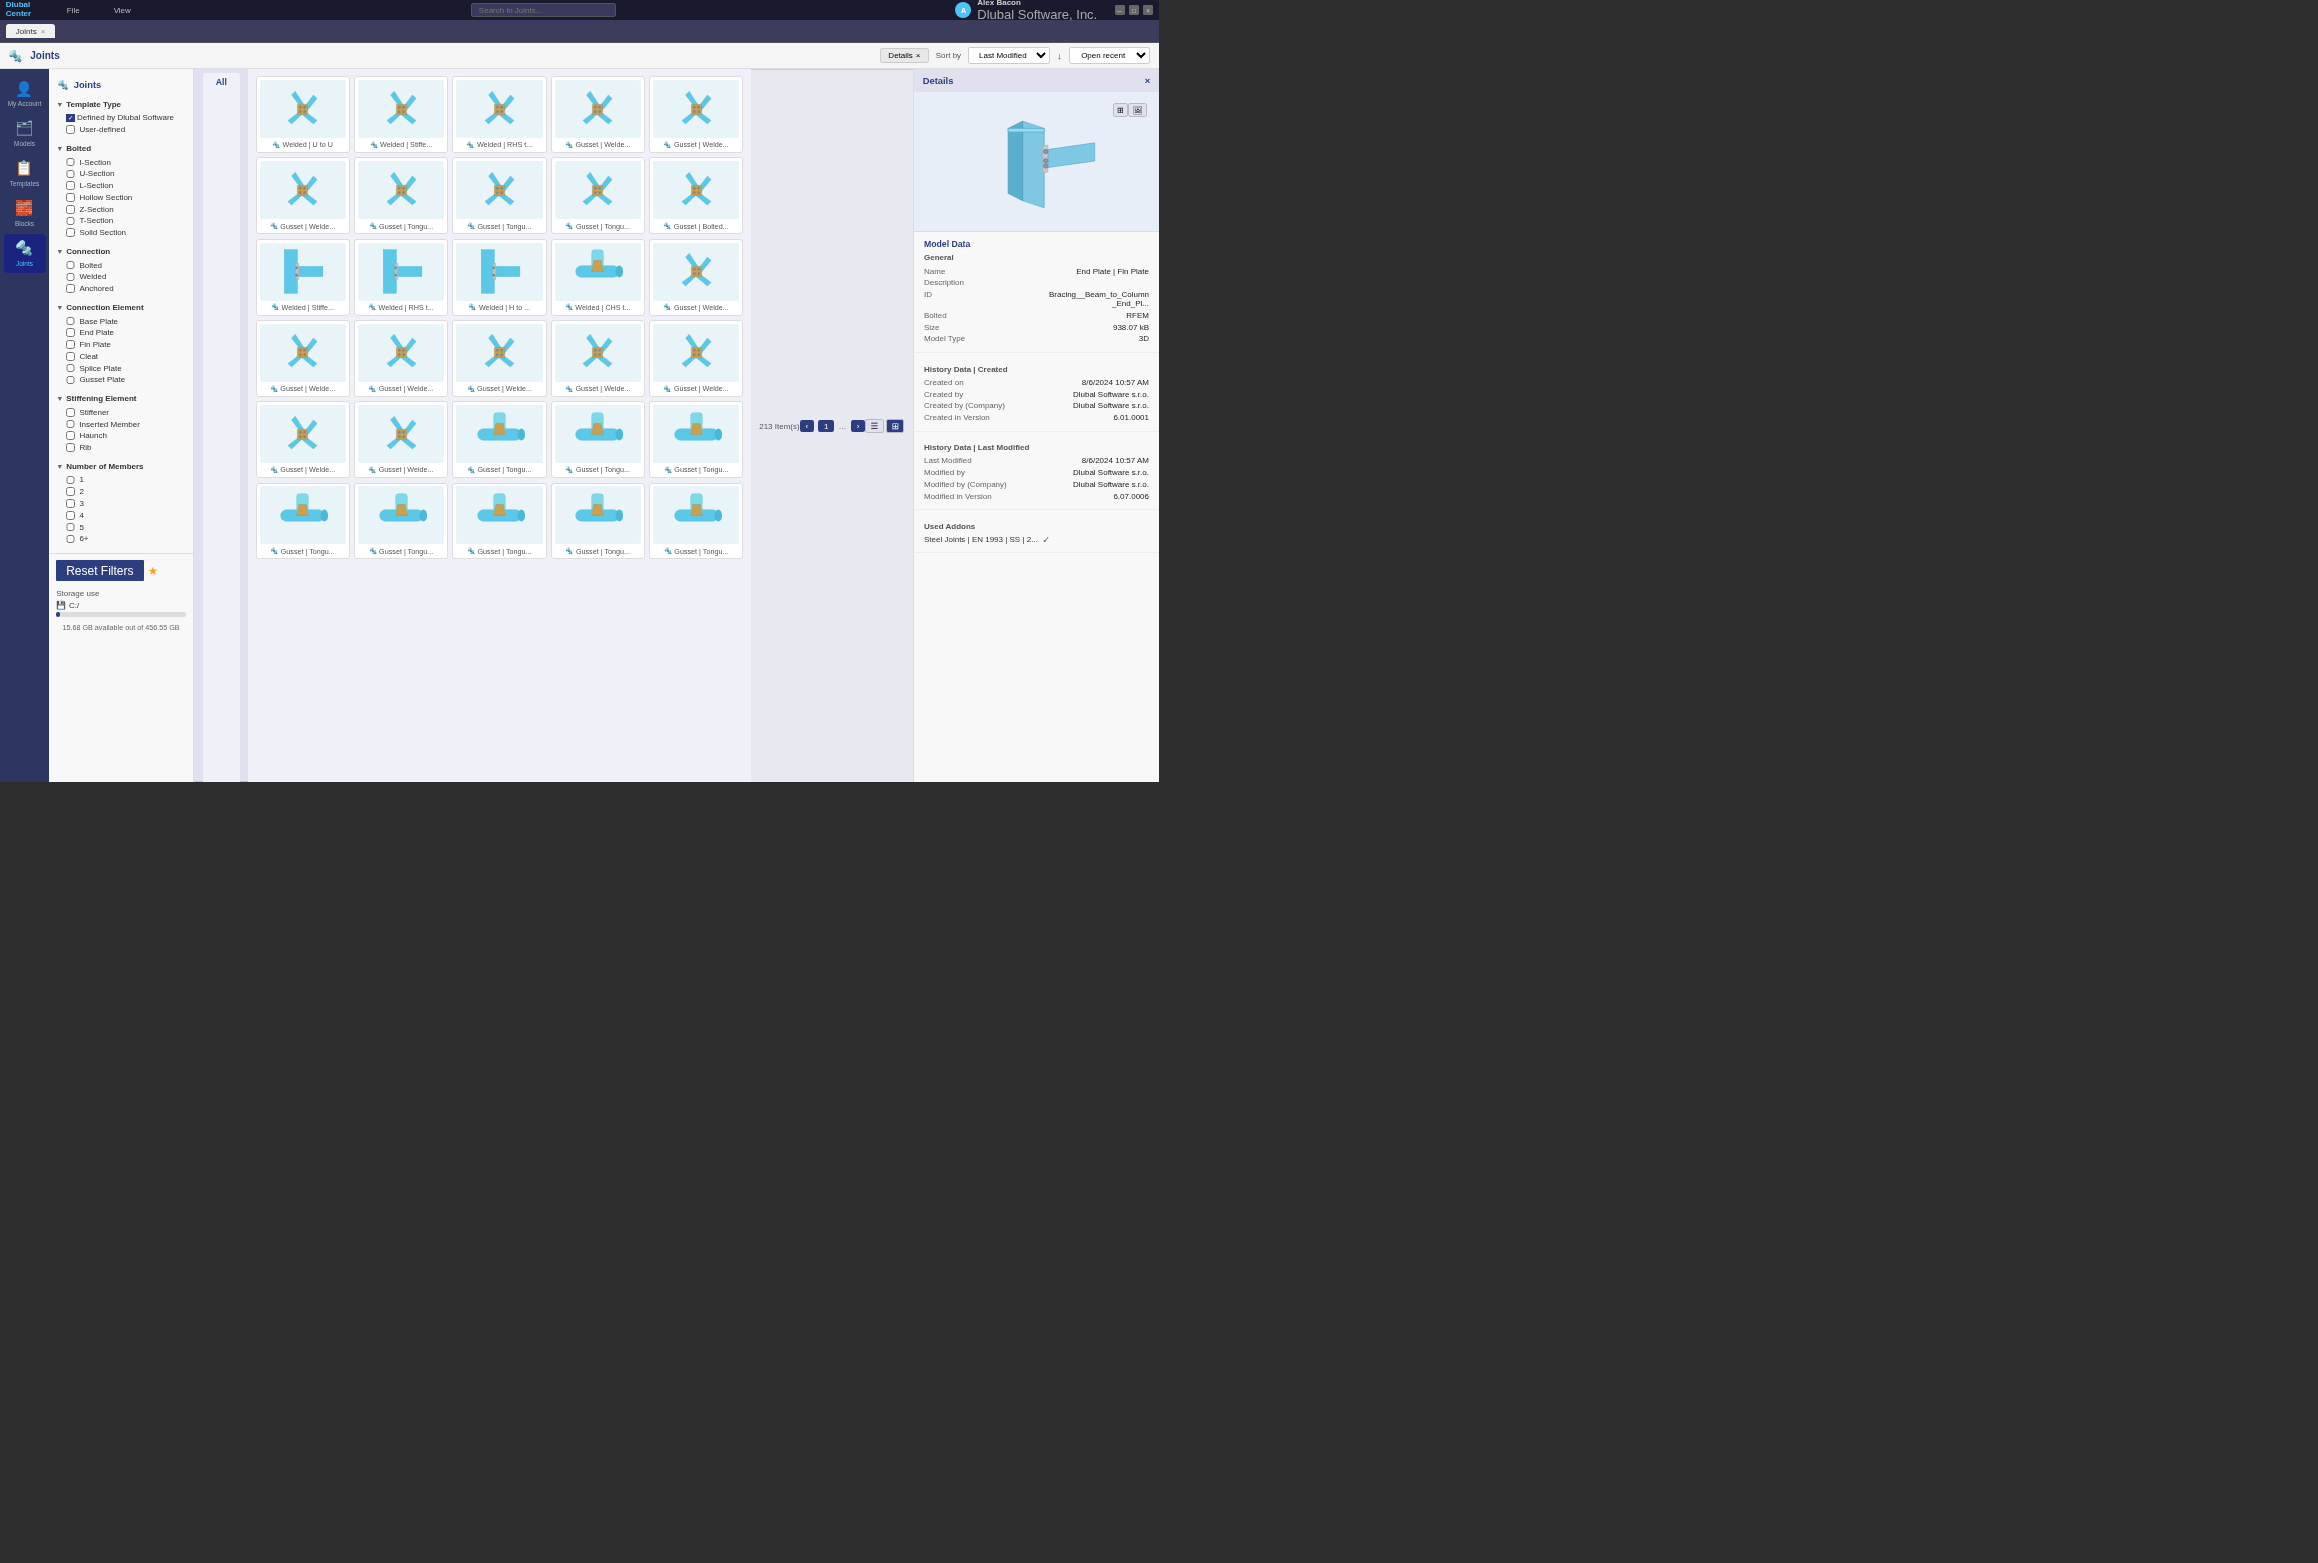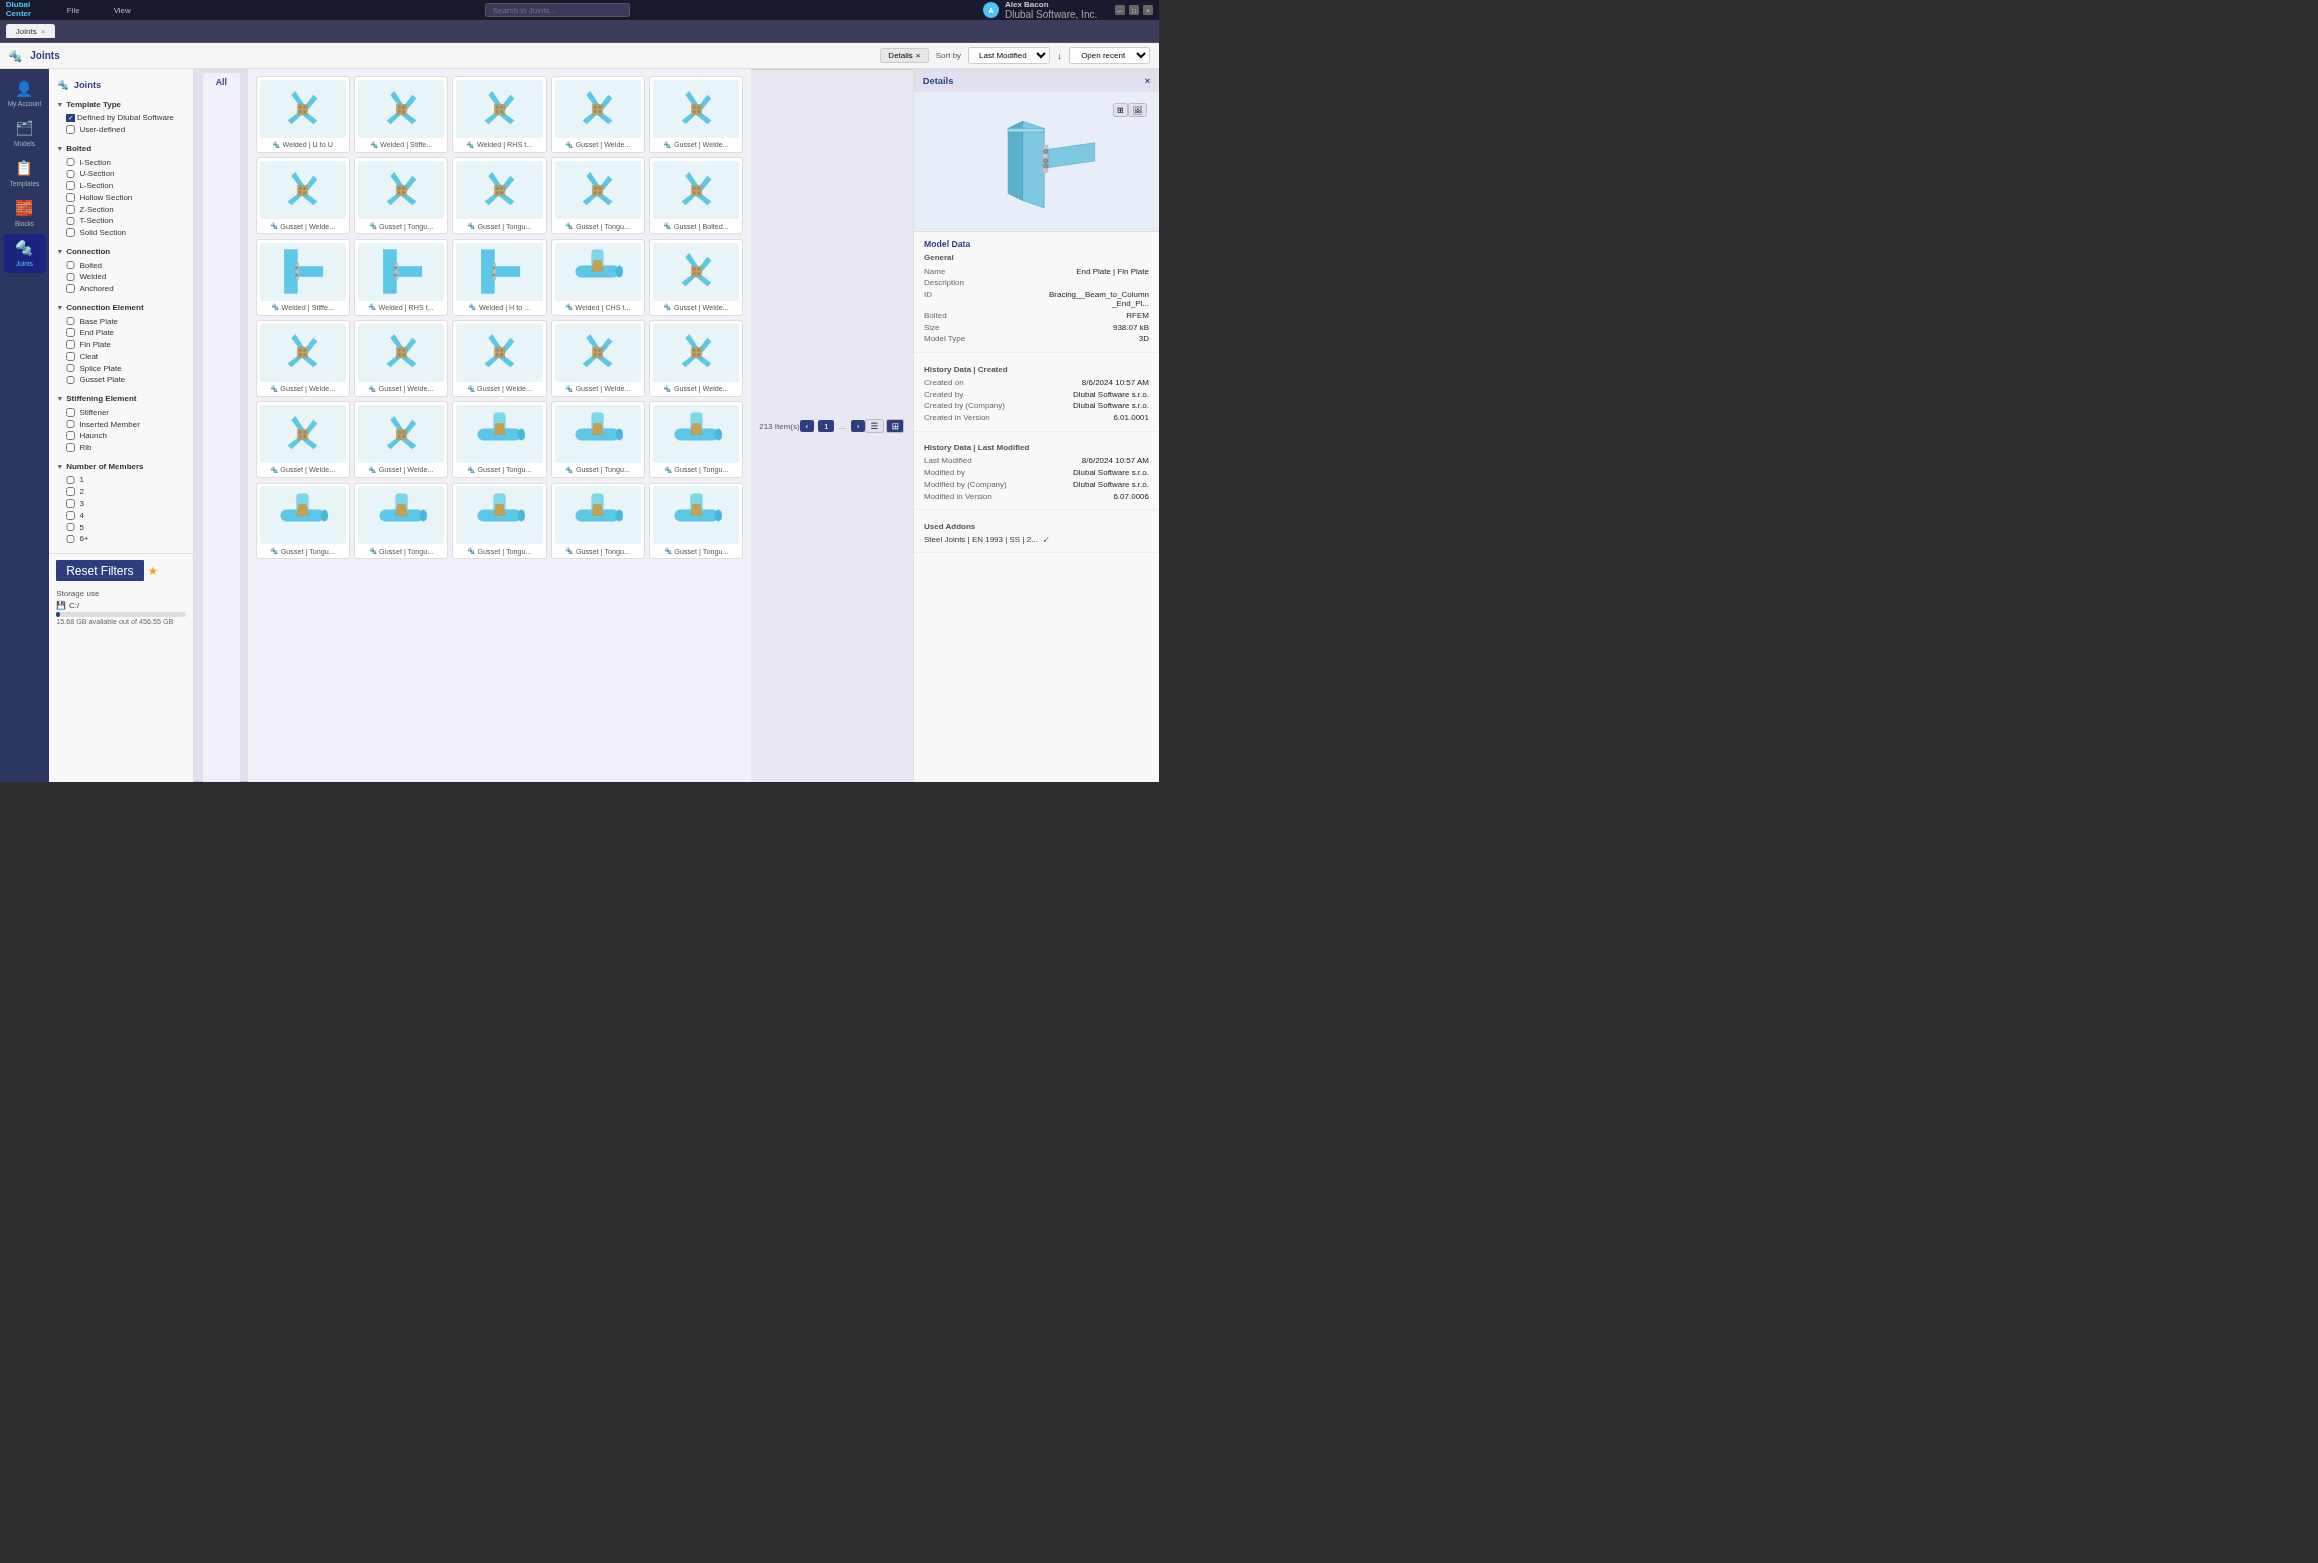--- a/index.html
+++ b/index.html
@@ -49,21 +49,21 @@
     .filter-item input[type="checkbox"] { width: 8.7px; height: 8.7px; cursor: pointer; }
     .filter-item-checked { display: flex; align-items: center; padding: 1.4px 17.4px; font-size: 8px; color: #333; gap: 2px; cursor: pointer; }
     .check-checked { width: 8.7px; height: 8.7px; background: #2c3e80; border: 0.7px solid #2c3e80; display: inline-block; position: relative; }
     .check-checked::after { content: '✓'; color: white; font-size: 6.5px; position: absolute; top: -0.7px; left: 0.7px; }
     .sidebar-bottom { padding: 5.8px 7.2px; border-top: 0.7px solid #ddd; margin-top: 5.8px; }
     .reset-btn { background: #2c3e80; color: #fff; border: none; border-radius: 1px; padding: 3.6px 10px; font-size: 12px; cursor: pointer; display: flex; align-items: center; gap: 4.3px; }
     .storage-section { margin-top: 7.2px; }
     .storage-label { font-size: 8px; color: #555; margin-bottom: 2.9px; }
     .storage-bar-bg { background: #ddd; border-radius: 2.2px; height: 5.8px; width: 100%; }
     .storage-bar-fill { background: #2c3e80; height: 5.8px; border-radius: 2.2px; }
-    .storage-text { font-size: 7.2px; color: #666; margin-top: 0; }
+    .storage-text { font-size: 7.2px; color: #666; margin-top: 6px; text-align: center; }
     .drive-label { font-size: 8px; color: #333; display: flex; align-items: center; gap: 2.9px; margin-bottom: 2.2px; }
 
     
     .content { flex: 1; background: #f0f0f8; display: flex; flex-direction: row; overflow: hidden; }
     .content-tabs { background: #e0e0ee; display: flex; padding: 4.3px 8.7px 0; gap: 1.4px; border-bottom: 1.4px solid #c0c0dd; }
     .content-tab { padding: 3.6px 13px; font-size: 8.7px; cursor: pointer; border-radius: 2.9px 2.9px 0 0; color: #555; }
     .content-tab.active { background: #f0f0f8; color: #2c3e80; font-weight: 600; border-bottom: 1.4px solid #f0f0f8; margin-bottom: -1.4px; }
     .content-grid-area { flex: 1; overflow-y: auto; padding: 7.2px; }
     .content-grid { display: grid; grid-template-columns: repeat(5, 1fr); gap: 4.3px; }
     .grid-item { background: #fff; border: 0.7px solid #ddd; border-radius: 2.9px; padding: 2.9px; cursor: pointer; display: flex; flex-direction: column; align-items: center; }
@@ -107,21 +107,21 @@
       <span>File</span>
       <span>View</span>
     </div>
   </div>
   <input class="titlebar-search" type="text" placeholder="Search in Joints..." style="">
   <div style="display:flex;align-items:center;gap:8.7px;">
     <div class="titlebar-user">
       <div class="user-avatar">A</div>
       <div>
         <div style="font-weight:600;font-size:8px;">Alex Bacon</div>
-        <div style="font-size:10px;color:#aaa;">Dlubal Software, Inc.</div>
+        <div style="font-size:13px;color:#aaa;">Dlubal Software, Inc.</div>
       </div>
     </div>
     <div class="window-controls">
       <div class="win-btn">─</div>
       <div class="win-btn">□</div>
       <div class="win-btn">×</div>
     </div>
   </div>
 </div>
 

